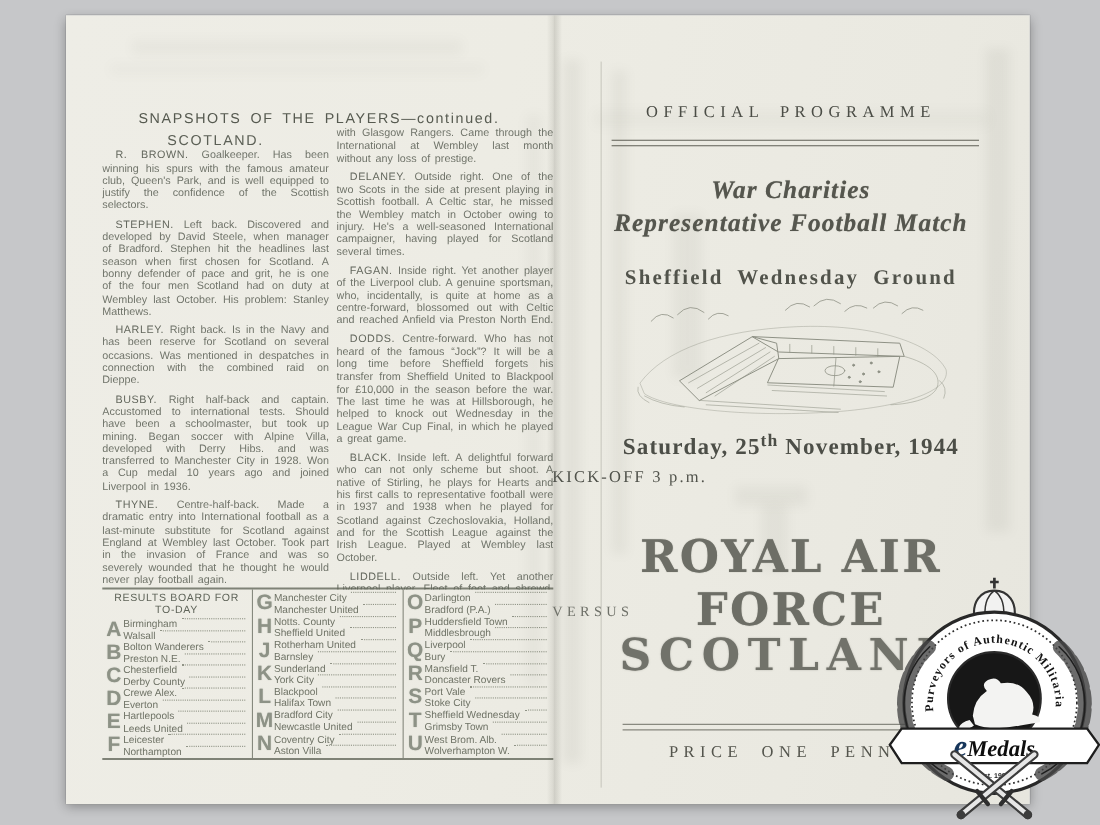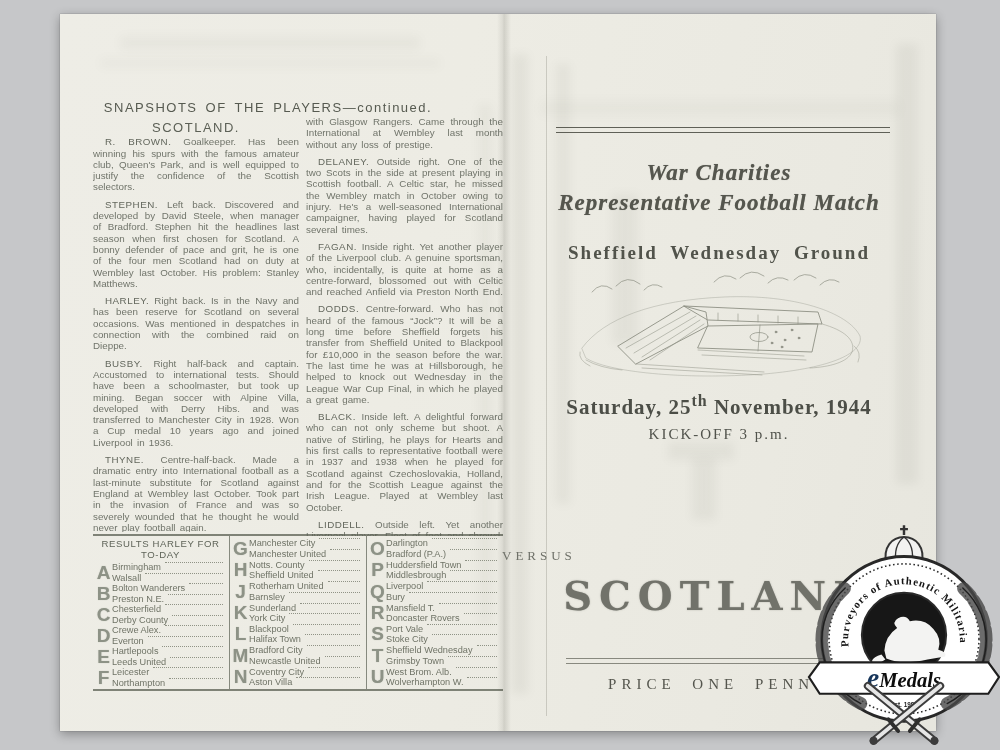--- a/index.html
+++ b/index.html
@@ -15,21 +15,21 @@
   }
   
   .fold{
     position:absolute;left:437px;top:0;width:14px;height:717px;
     background:linear-gradient(90deg,rgba(0,0,0,0) 0%,rgba(60,60,50,.10) 42%,rgba(60,60,50,.16) 50%,rgba(0,0,0,0) 100%);
   }
   .smudge{position:absolute;background:#6b6d60;filter:blur(5px);pointer-events:none;}
   
   .left-content{position:absolute;left:0;top:0;width:442px;height:717px;color:#6e7267;}
   .snap-heading{
-    position:absolute;left:24px;top:86px;width:368px;text-align:center;
+    position:absolute;left:46px;top:86px;width:368px;text-align:center;
     font-size:13px;letter-spacing:1.5px;color:#565a50;word-spacing:3px;
   }
   .pcol{position:absolute;overflow:hidden;font-size:9.8px;line-height:11.3px;text-align:justify;color:#70746a;}
   .pcol1{left:33px;top:106px;width:206px;height:412px;}
   .pcol2{left:246px;top:102px;width:197px;height:420px;}
   .scot-heading{text-align:center;font-size:13px;letter-spacing:1.5px;color:#5c6056;margin:2px 0 3px 0;}
   .para{margin:0 0 6px 0;text-indent:12px;word-spacing:1.5px;}
   .para .pname{letter-spacing:.5px;color:#63675d;margin-top:19px;}
   
   .rboard{
@@ -55,21 +55,21 @@
   .dbl-rule{position:absolute;height:4px;border-top:1.4px solid rgba(70,72,62,.85);border-bottom:1.4px solid rgba(70,72,62,.85);}
   .rule1{left:54px;top:113px;width:334px;}
   .rule2{left:64px;top:644px;width:306px;border-top-color:rgba(70,72,62,.6);border-bottom-color:rgba(70,72,62,.6);}
   .warline{position:absolute;width:100%;text-align:center;font-style:italic;font-weight:700;font-size:23px;letter-spacing:1px;color:#55564e;text-shadow:0 0 .7px rgba(85,86,78,.7);}
   .war1{top:146px;}
   .war2{top:176px;}
   .ground{position:absolute;top:228px;width:100%;text-align:center;font-weight:700;font-size:19px;letter-spacing:2px;word-spacing:6px;color:#51534b;}
   .stadium{position:absolute;left:64px;top:254px;width:310px;height:118px;}
   .dateline{position:absolute;top:378px;width:100%;text-align:center;font-weight:700;font-size:21px;letter-spacing:1px;color:#4c4e47;}
   .dateline sup{font-size:16px;}
-  .kickoff{position:absolute;top:412px;width:100%;text-align:center;font-size:15px;letter-spacing:2px;color:#50524b;}
+  .kickoff{position:absolute;top:412px;width:100%;font-size:15px;letter-spacing:2px;color:#50524b;}
   .team1{position:absolute;top:468px;width:100%;text-align:center;font-family:"DejaVu Serif","Liberation Serif",serif;font-weight:700;font-size:41px;letter-spacing:2px;color:#6d6e66;text-shadow:0 0 1px rgba(95,96,88,.55);}
   .versus{position:absolute;top:534px;width:100%;text-align:left;font-size:13px;letter-spacing:4px;color:#6f7169;}
   .team2{position:absolute;top:558px;width:100%;text-align:center;font-family:"DejaVu Serif","Liberation Serif",serif;font-weight:700;font-size:40px;letter-spacing:7px;color:#71726a;text-shadow:0 0 1.5px rgba(105,106,98,.5);}
   .price{position:absolute;top:662px;width:100%;text-align:center;font-size:15px;letter-spacing:5px;word-spacing:8px;color:#54554d;}
   
   .watermark{position:absolute;left:806px;top:518px;width:196px;height:228px;}
 </style>
 </head>
 <body>
 
@@ -105,21 +105,21 @@
       <p class="para"><span class="pname">DELANEY.</span> <span>Outside right. One of the two Scots in the side at present playing in Scottish football. A Celtic star, he missed the Wembley match in October owing to injury. He's a well-seasoned International campaigner, having played for Scotland several times.</span></p>
       <p class="para"><span class="pname">FAGAN.</span> <span>Inside right. Yet another player of the Liverpool club. A genuine sportsman, who, incidentally, is quite at home as a centre-forward, blossomed out with Celtic and reached Anfield via Preston North End.</span></p>
       <p class="para"><span class="pname">DODDS.</span> <span>Centre-forward. Who has not heard of the famous “Jock”? It will be a long time before Sheffield forgets his transfer from Sheffield United to Blackpool for £10,000 in the season before the war. The last time he was at Hillsborough, he helped to knock out Wednesday in the League War Cup Final, in which he played a great game.</span></p>
       <p class="para"><span class="pname">BLACK.</span> <span>Inside left. A delightful forward who can not only scheme but shoot. A native of Stirling, he plays for Hearts and his first calls to representative football were in 1937 and 1938 when he played for Scotland against Czechoslovakia, Holland, and for the Scottish League against the Irish League. Played at Wembley last October.</span></p>
       <p class="para"><span class="pname">LIDDELL.</span> <span>Outside left. Yet another Liverpool player. Fleet of foot and shrewd. Places the ball admirably. He is a former Scottish wartime choice.</span></p>
     </div>
 
     <div class="rboard">
       <div class="rcol">
         <div class="rb-title">
-          <span>RESULTS HARLEY FOR</span><br>
+          <span>RESULTS BOARD FOR</span><br>
           <span>TO-DAY</span>
         </div>
         <div class="rrow">
             <div class="rletter">A</div>
             <div class="rteams">
               <div class="rteam">
                 <span>Birmingham</span>
                 <span class="leader"></span>
               </div>
               <div class="rteam">
@@ -381,20 +381,21 @@
           </div>
       </div>
     </div>
   </div>
 
   <div class="fold"></div>
 
   <div class="right-content">
     <div class="rp-frame"></div>
 
+    <div class="official">OFFICIAL PROGRAMME</div>
     <div class="dbl-rule rule1"></div>
 
     <div class="warline war2">Representative Football Match</div>
     <div class="warline war1">War Charities</div>
 
     <div class="ground">Sheffield Wednesday Ground</div>
 
     <svg class="stadium" viewBox="0 0 310 118">
       <g fill="none" stroke="#84877a" stroke-width="0.9" stroke-linecap="round" opacity="0.9">
 
@@ -422,20 +423,21 @@
         <path d="M70,96 L198,104 M76,100 L196,107 M132,82 L238,88 M136,87 L240,92" opacity=".55"></path>
 
         <path d="M256,56 C278,62 290,72 286,84 C282,94 264,99 244,100" opacity=".5"></path>
         <path d="M20,92 q14,8 36,10 M14,84 q-2,8 10,14 M288,78 q8,6 4,16" opacity=".5"></path>
       </g>
     </svg>
 
     <div class="dateline"><span>Saturday, 25</span><sup>th</sup><span> November, 1944</span></div>
     <div class="kickoff">KICK-OFF 3 p.m.</div>
 
+    <div class="team1">ROYAL AIR FORCE</div>
     <div class="versus">VERSUS</div>
     <div class="team2">SCOTLAND</div>
 
     <div class="dbl-rule rule2"></div>
     <div class="price">PRICE ONE PENNY</div>
   </div>
 </div>
 
 <svg class="watermark" viewBox="0 0 200 230">
 

